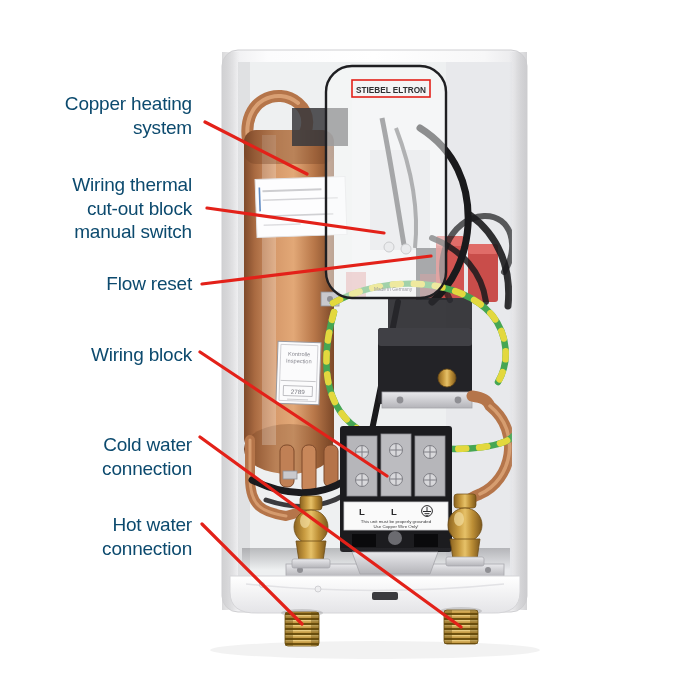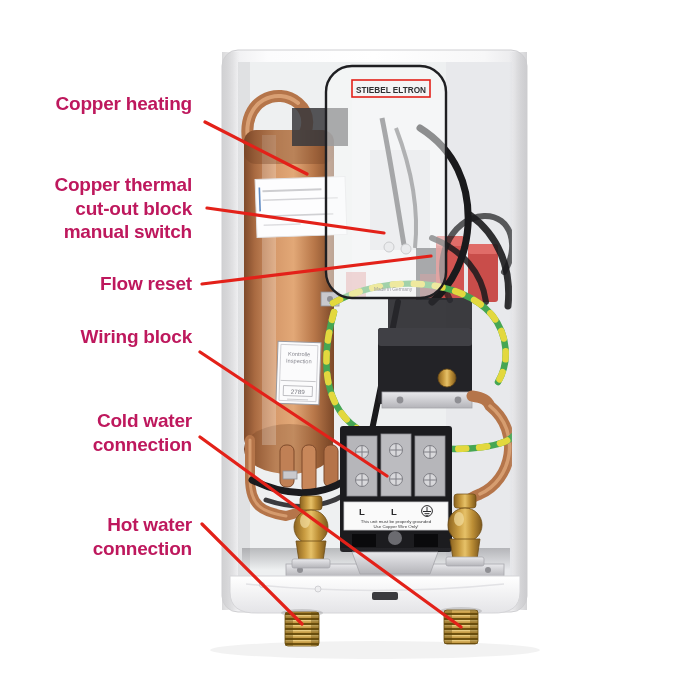--- a/index.html
+++ b/index.html
@@ -1,21 +1,21 @@
 <!DOCTYPE html>
 <html><head>
 <meta charset="utf-8">
 <style>
   html,body{margin:0;padding:0;background:#ffffff;}
   .stage{position:relative;width:700px;height:700px;background:#ffffff;overflow:hidden;
          font-family:"Liberation Sans",sans-serif;}
   .device-svg,.lines-svg{position:absolute;left:0;top:0;width:700px;height:700px;}
   .lines-svg{pointer-events:none;}
-  .callout{position:absolute;right:508px;text-align:right;color:#be185d;
-           font-weight:bold;font-size:19px;line-height:23.5px;letter-spacing:-0.2px;white-space:nowrap;}
+  .callout{position:absolute;right:508px;text-align:right;color:#0c4a6e;
+           font-weight:normal;font-size:19px;line-height:23.5px;letter-spacing:-0.2px;white-space:nowrap;}
   .callout span{display:block;}
   svg text{font-family:"Liberation Sans",sans-serif;}
 </style>
 </head>
 <body>
 
 <div class="stage">
 
   <svg class="device-svg" viewBox="0 0 700 700">
     <defs>
@@ -283,33 +283,34 @@
       <line x1="207" y1="208" x2="384" y2="233" stroke="#e32119"></line>
       <line x1="202" y1="284" x2="431" y2="256" stroke="#e32119"></line>
       <line x1="200" y1="352" x2="387" y2="476" stroke="#e32119"></line>
       <line x1="200" y1="437" x2="461" y2="627" stroke="#e32119"></line>
       <line x1="202" y1="524" x2="302" y2="624" stroke="#e32119"></line>
     </g>
   </svg>
 
   <div class="callout" style="top:92px">
     <span>Copper heating</span>
+    <span>system</span>
   </div>
   <div class="callout" style="top:173px">
-    <span>Copper thermal</span>
+    <span>Wiring thermal</span>
     <span>cut-out block</span>
     <span>manual switch</span>
   </div>
   <div class="callout" style="top:272px">
     <span>Flow reset</span>
   </div>
-  <div class="callout" style="top:325px">
+  <div class="callout" style="top:343px">
     <span>Wiring block</span>
   </div>
-  <div class="callout" style="top:409px">
+  <div class="callout" style="top:433px">
     <span>Cold water</span>
     <span>connection</span>
   </div>
   <div class="callout" style="top:513px">
     <span>Hot water</span>
     <span>connection</span>
   </div>
 
 </div>
 

